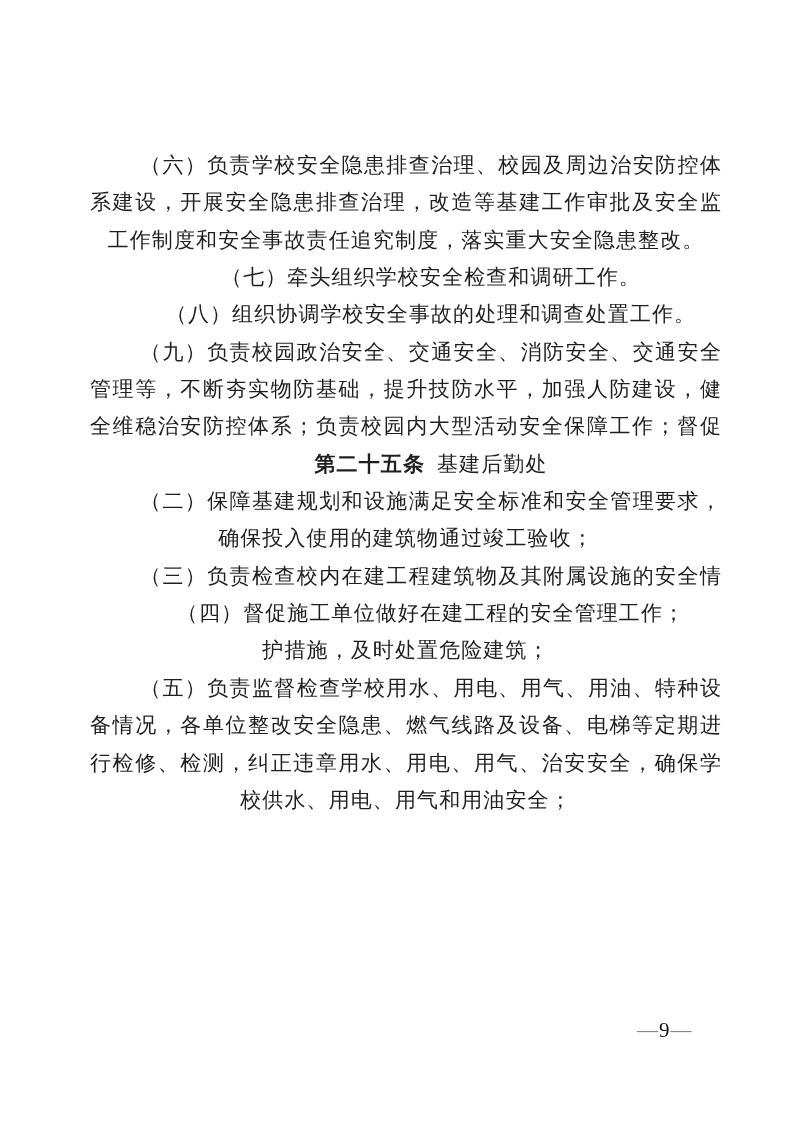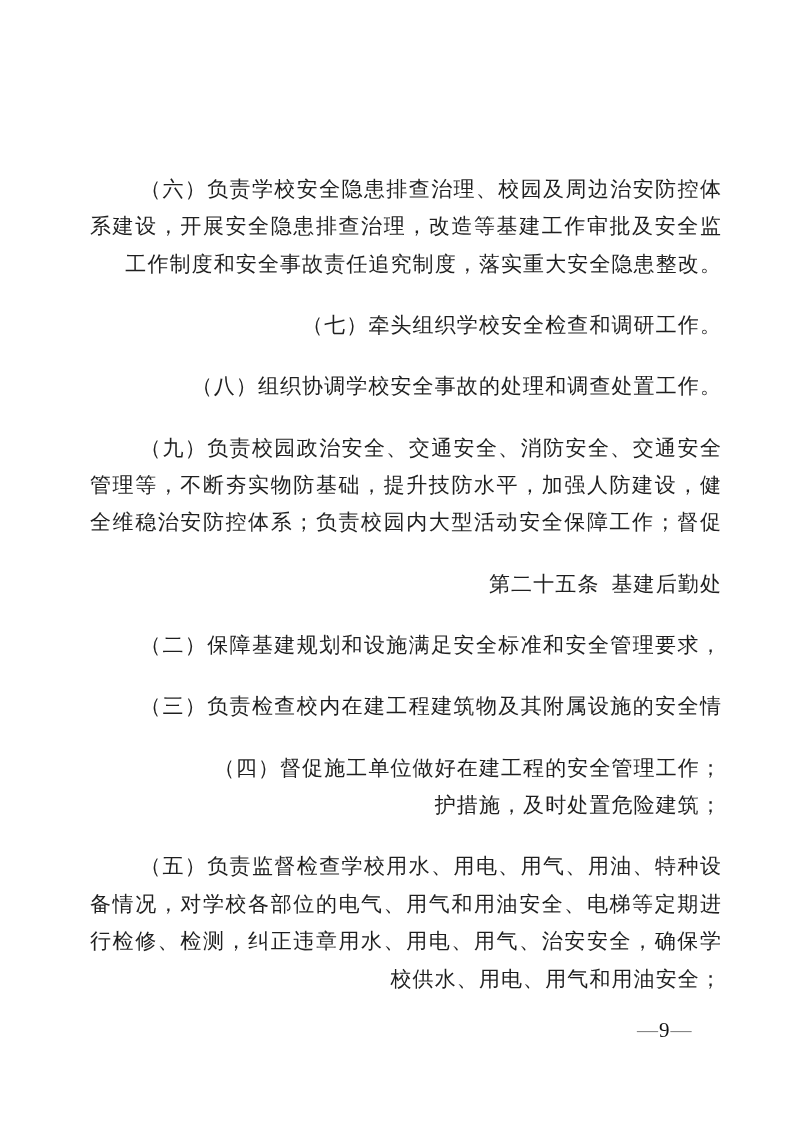--- a/index.html
+++ b/index.html
@@ -20,33 +20,32 @@
     left: 90px;
     top: 147px;
     width: 632px;
     font-size: 21px;
     line-height: 37.35px;
     letter-spacing: 1.1px;
   }
   .line {
     height: 37.35px;
     overflow: hidden;
-    text-align: right;
+    text-align: center;
   }
   .line.fill {
     text-align: justify;
     text-align-last: justify;
     text-justify: inter-character;
   }
   .line.indent {
     text-indent: 50px;
-    margin-top: 24px;
   }
   .heading .article-number {
-    font-weight: normal;
+    font-weight: bold;
   }
   .heading .article-title {
     margin-left: 12px;
   }
   .page-number {
     position: absolute;
     top: 1016px;
     left: 637px;
     font-size: 21px;
     line-height: 28px;
@@ -68,24 +67,25 @@
     <div class="line indent fill">（六）负责学校安全隐患排查治理、校园及周边治安防控体</div>
     <div class="line fill">系建设，开展安全隐患排查治理，改造等基建工作审批及安全监</div>
     <div class="line">工作制度和安全事故责任追究制度，落实重大安全隐患整改。</div>
     <div class="line indent">（七）牵头组织学校安全检查和调研工作。</div>
     <div class="line indent">（八）组织协调学校安全事故的处理和调查处置工作。</div>
     <div class="line indent fill">（九）负责校园政治安全、交通安全、消防安全、交通安全</div>
     <div class="line fill">管理等，不断夯实物防基础，提升技防水平，加强人防建设，健</div>
     <div class="line fill">全维稳治安防控体系；负责校园内大型活动安全保障工作；督促</div>
     <div class="line indent heading"><span class="article-number">第二十五条</span><span class="article-title">基建后勤处</span></div>
     <div class="line indent fill">（二）保障基建规划和设施满足安全标准和安全管理要求，</div>
+    <div class="line">确保投入使用的建筑物通过竣工验收；</div>
     <div class="line indent fill">（三）负责检查校内在建工程建筑物及其附属设施的安全情</div>
     <div class="line indent">（四）督促施工单位做好在建工程的安全管理工作；</div>
     <div class="line">护措施，及时处置危险建筑；</div>
     <div class="line indent fill">（五）负责监督检查学校用水、用电、用气、用油、特种设</div>
-    <div class="line fill">备情况，对学校各部位的电气、用气和用油安全、电梯等定期进</div>
+    <div class="line fill">备情况，各单位整改安全隐患、燃气线路及设备、电梯等定期进</div>
     <div class="line fill">行检修、检测，纠正违章用水、用电、用气、治安安全，确保学</div>
     <div class="line">校供水、用电、用气和用油安全；</div>
   </div>
 
 <div class="page-number">
   <span class="dash">—</span><span class="num">9</span><span class="dash">—</span>
 </div>
 
 </body></html>

